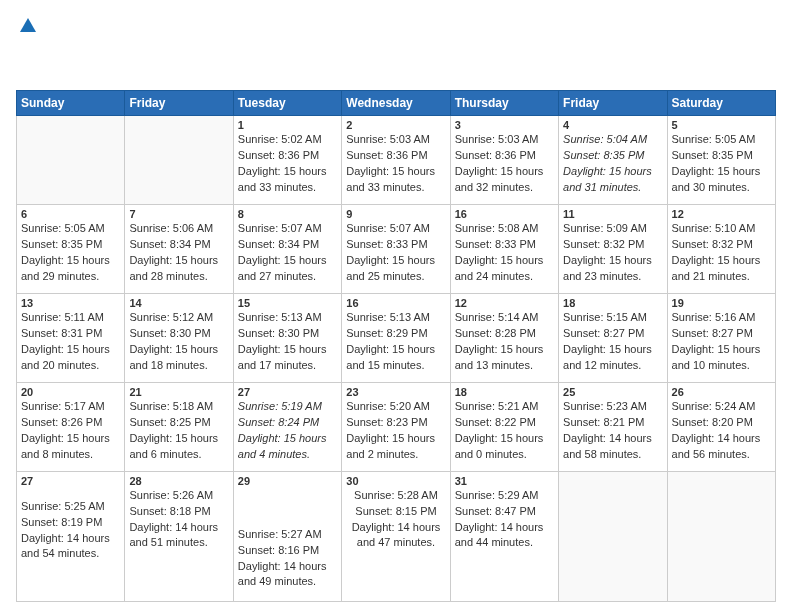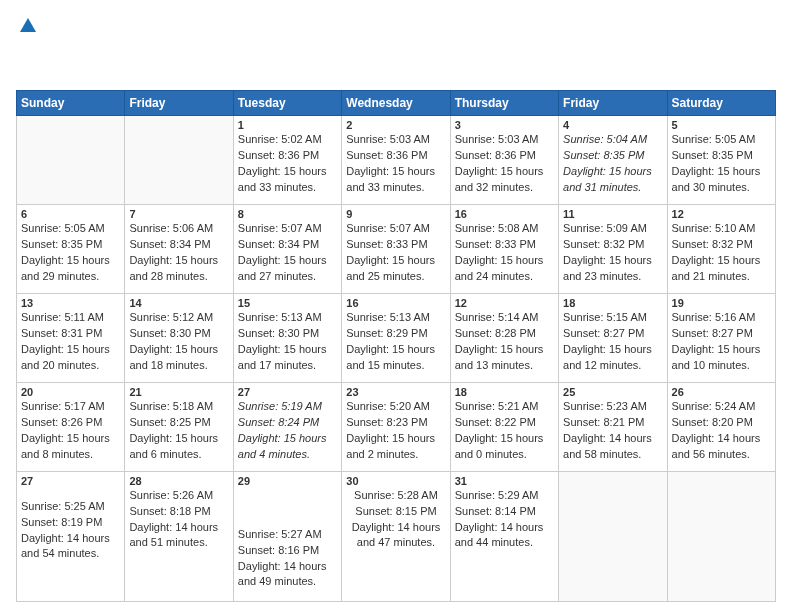--- a/index.html
+++ b/index.html
@@ -325,21 +325,21 @@
           </td>
           <td>
             <span class="day-number">30</span>
             <div class="day-info" style="white-space: pre-line; text-align: center;">Sunrise: 5:28 AM
 Sunset: 8:15 PM
 Daylight: 14 hours and 47 minutes.</div>
           </td>
           <td>
             <span class="day-number">31</span>
             <div class="day-info" style="white-space: pre-line;">Sunrise: 5:29 AM
-Sunset: 8:14 PM
+Sunset: 8:47 PM
 Daylight: 14 hours and 44 minutes.</div>
           </td>
           <td class="empty"></td>
           <td class="empty"></td>
         </tr>
       </tbody>
   </table>
 </div>
 
 </body></html>

